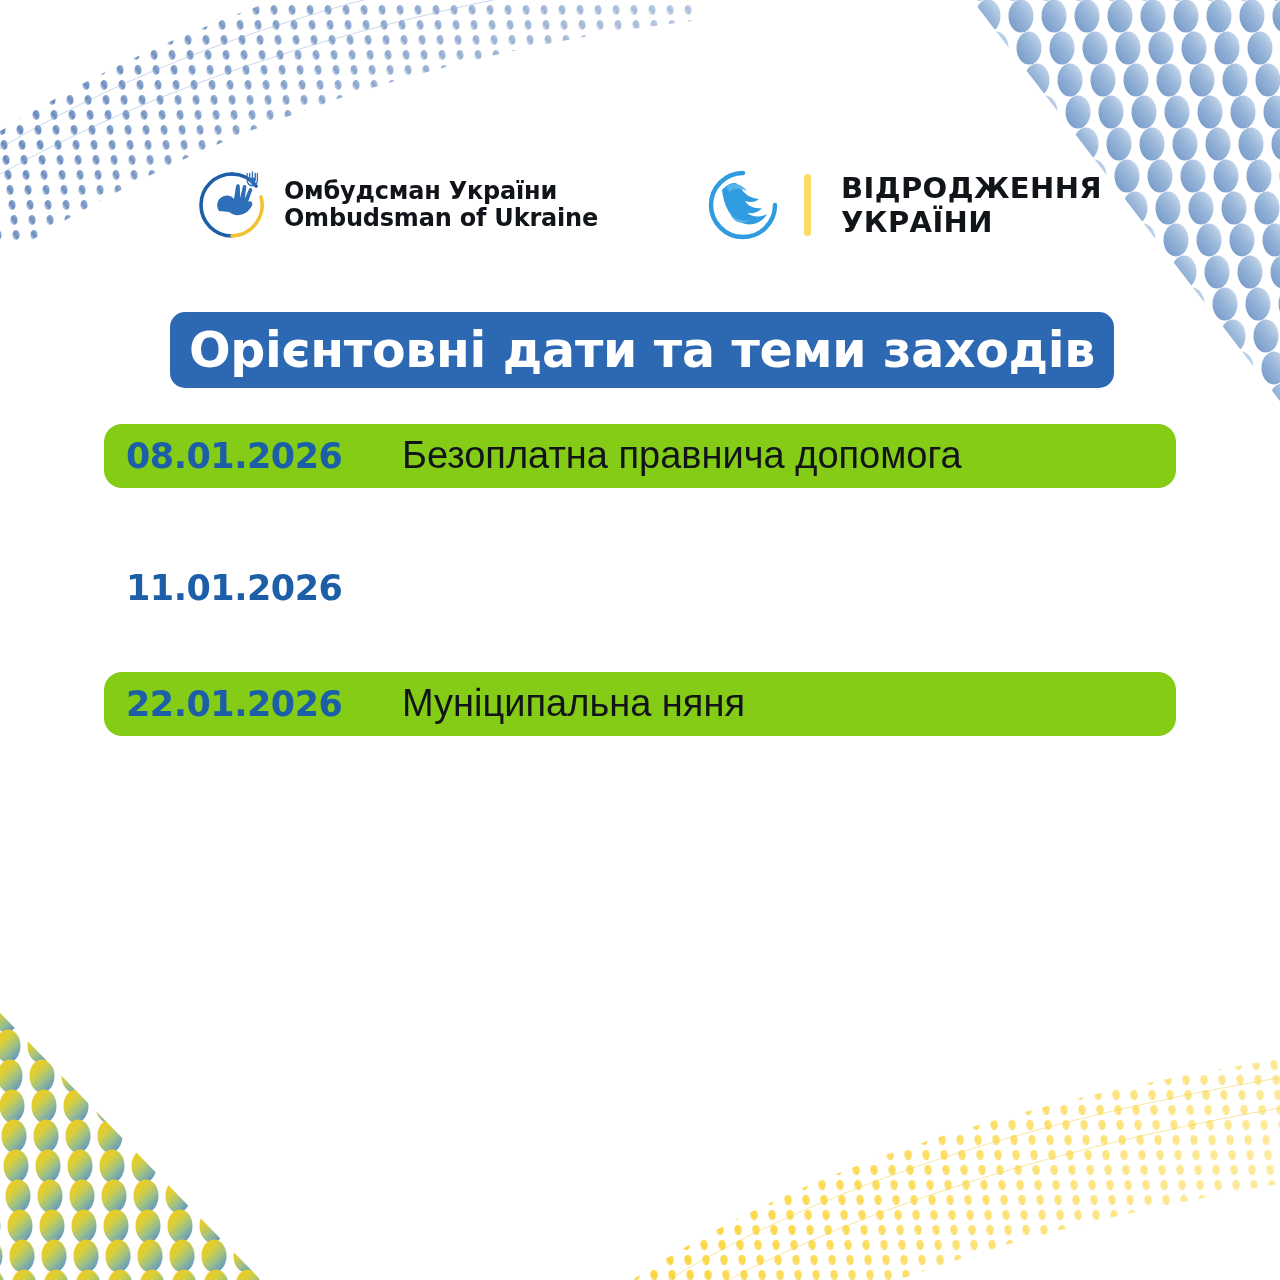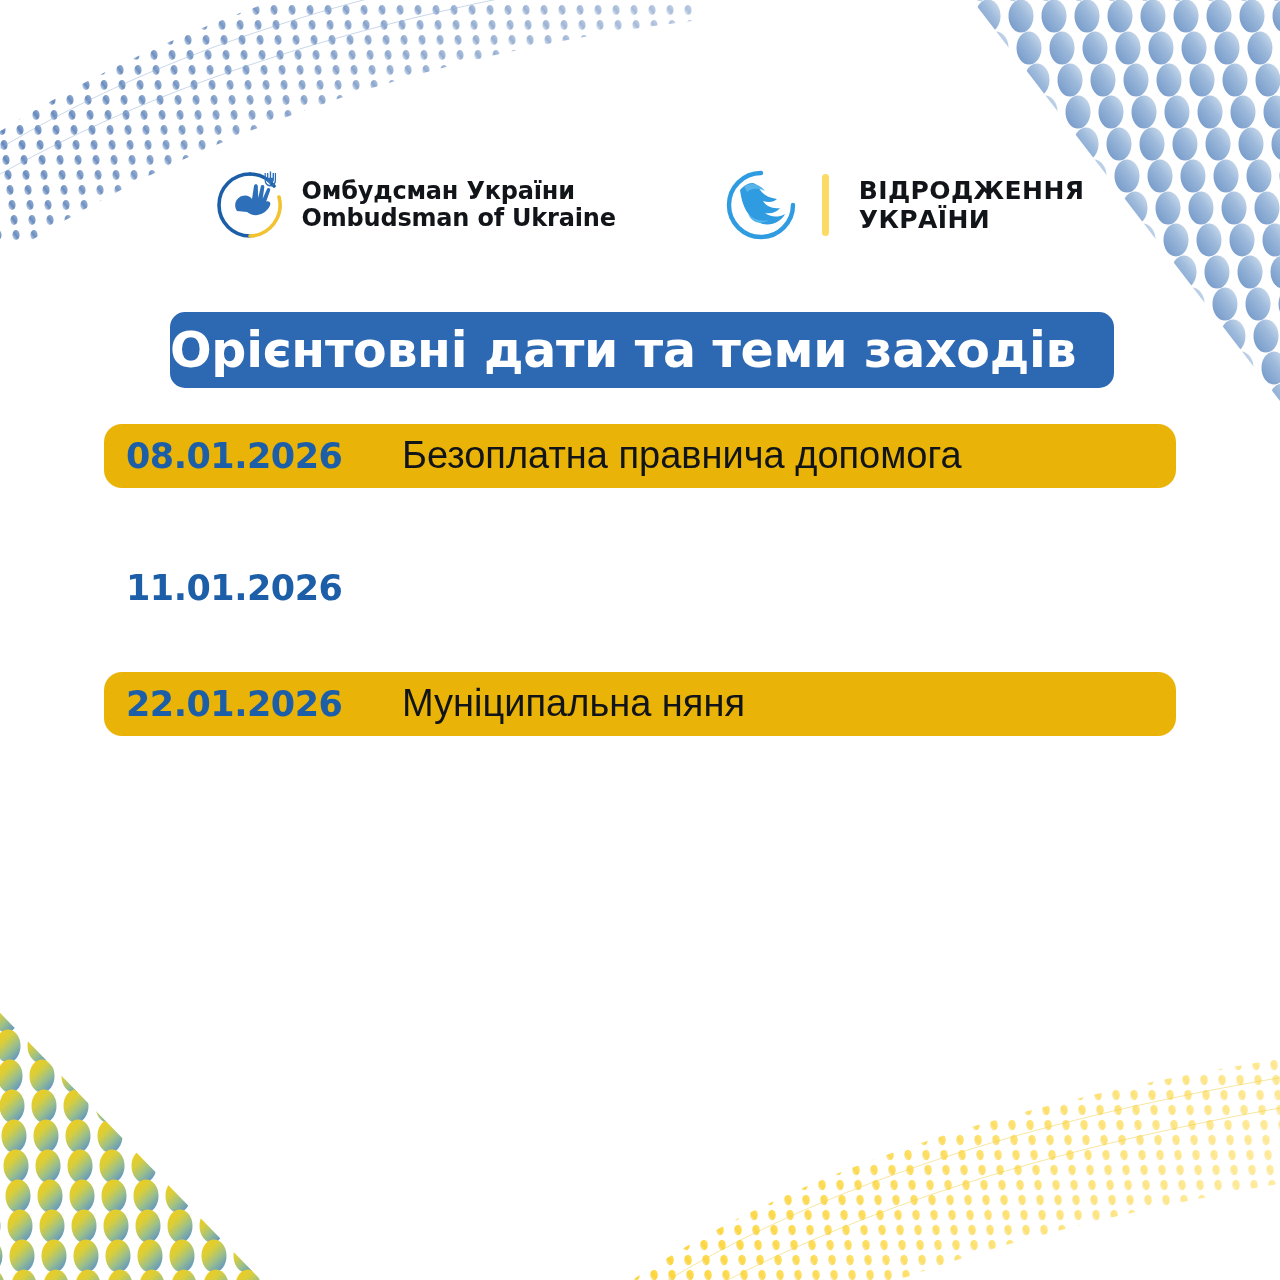--- a/index.html
+++ b/index.html
@@ -64,38 +64,39 @@
     border-radius: 4px;
     margin: 0 16px 0 10px;
   }
   .vid-text {
     display: flex;
     flex-direction: column;
     line-height: 1.18;
   }
   .vid-text .l1, .vid-text .l2 {
     font-family: "DejaVu Sans", sans-serif;
-    font-size: 25px;
+    font-size: 29px;
     font-weight: 700;
     color: #111418;
     letter-spacing: 0.4px;
     white-space: nowrap;
   }
 
   
   .title-banner {
     position: absolute;
     left: 170px;
     top: 312px;
     width: 944px;
     height: 76px;
     background: #2D68B2;
     border-radius: 15px;
     display: flex;
     align-items: center;
+    justify-content: center;
   }
   .title-banner .title-text {
     color: #ffffff;
     font-family: "DejaVu Sans", sans-serif;
     font-size: 49px;
     font-weight: 700;
     letter-spacing: -0.3px;
     white-space: nowrap;
   }
 
@@ -107,21 +108,21 @@
     width: 1072px;
   }
   .row {
     display: flex;
     align-items: center;
     box-sizing: border-box;
     padding: 0 0 0 22px;
     border-radius: 18px;
     background: transparent;
   }
-  .row.shaded { background: #eab308; }
+  .row.shaded { background: #84cc16; }
   .row .date {
     flex: 0 0 276px;
     color: #1C5FA8;
     font-family: "DejaVu Sans", sans-serif;
     font-size: 35px;
     font-weight: 700;
     letter-spacing: -0.5px;
     white-space: nowrap;
   }
   .row .topic {

